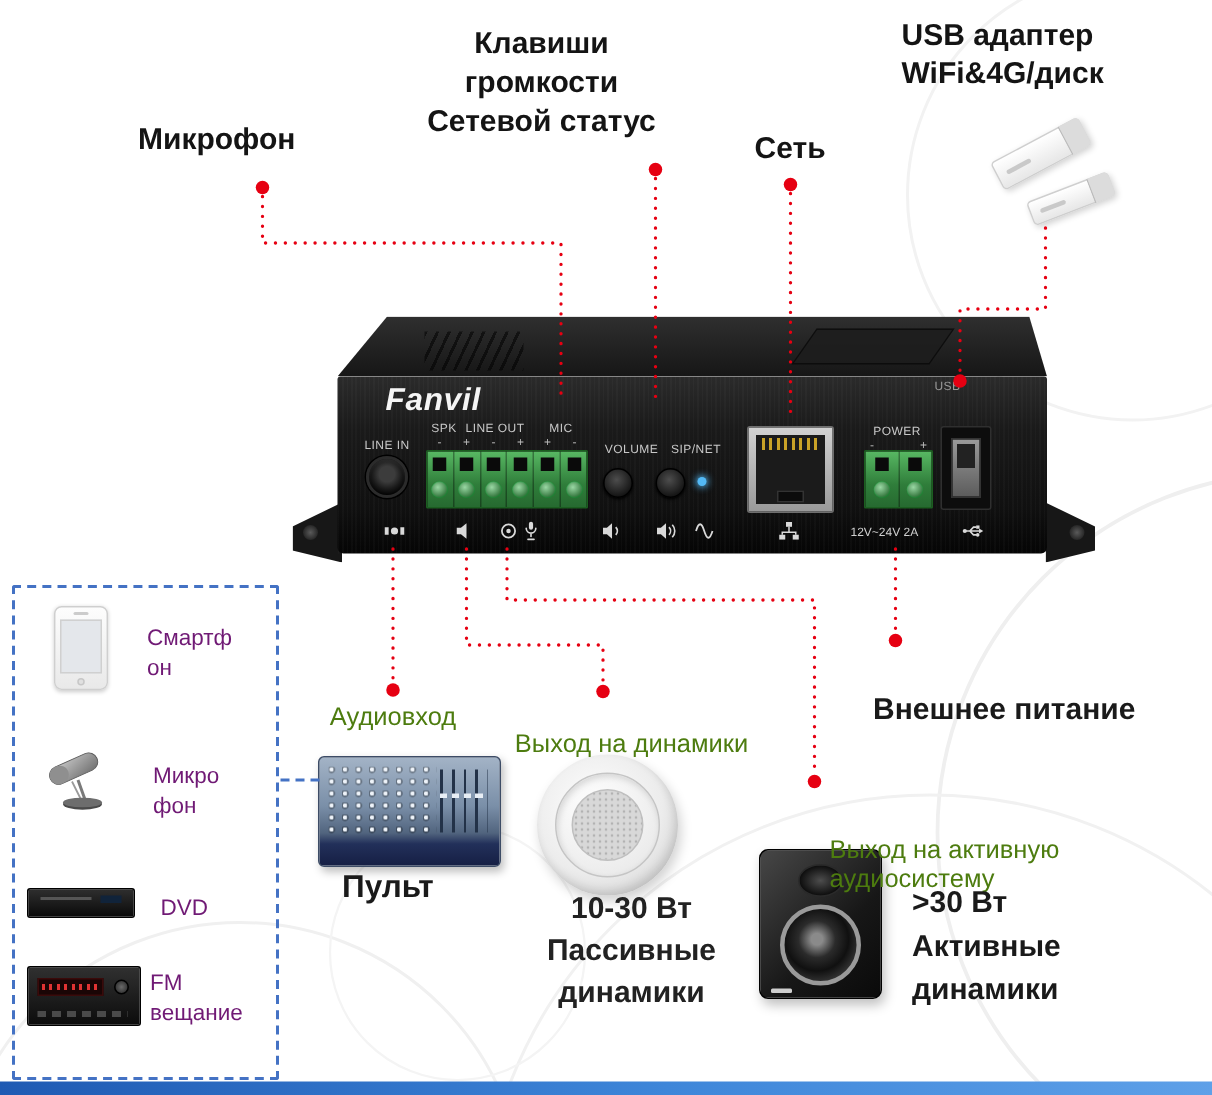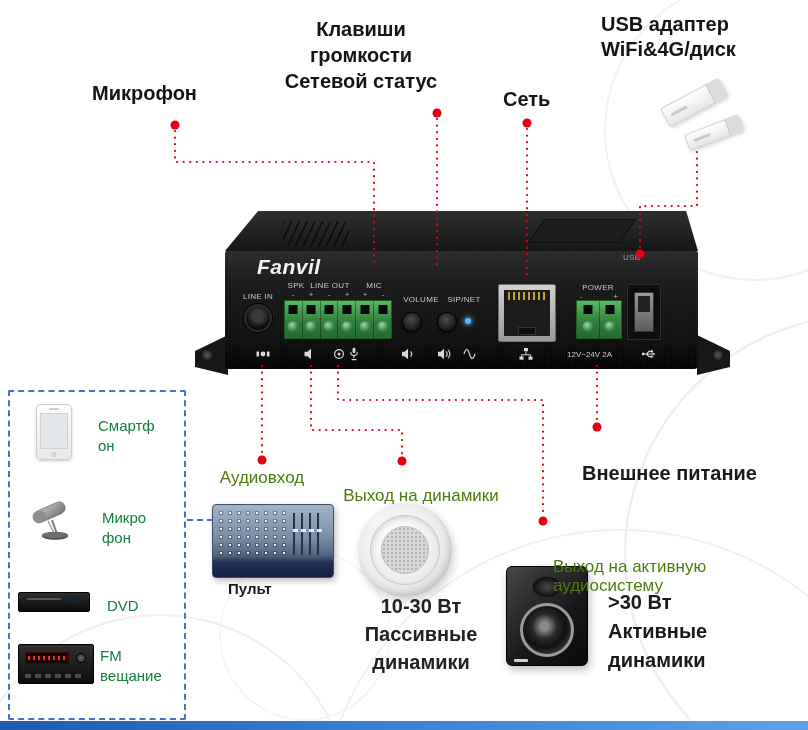--- a/index.html
+++ b/index.html
@@ -18,21 +18,21 @@
   #lbl-microphone { left:92px; top:82px; }
   #lbl-volume-keys { left:266px; top:16px; width:190px; text-align:center; line-height:26px; }
   #lbl-network { left:503px; top:88px; }
   #lbl-usb-adapter { left:601px; top:12px; line-height:25px; }
   .sublabel { position:absolute; z-index:4; font-size:17px; color:#4d7c0f; }
   #lbl-audio-input { left:212px; top:468px; width:100px; text-align:center; }
   #lbl-speaker-output { left:336px; top:486px; width:170px; text-align:center; }
   #lbl-active-output { left:553px; top:529px; line-height:19px;margin-top:28px; }
   .boldlabel { position:absolute; z-index:4; font-weight:bold; color:#1a1a1a; }
   #lbl-external-power { left:582px; top:462px; font-size:20px; }
-  #lbl-mixer { left:228px; top:580px; font-size:15px; }
+  #lbl-mixer { left:228px; top:580px; font-size:21px; }
   #lbl-passive { left:336px; top:592px; width:170px; text-align:center; font-size:20px; line-height:28px; color:#222; }
   #lbl-active { left:608px; top:588px; font-size:20px; line-height:29px; }
 
   
   .dongles { position:absolute; left:645px; top:62px; width:140px; height:100px; z-index:2; }
   .dongle { position:absolute; background:linear-gradient(#ffffff,#e7e7e7); border:1px solid #cfcfcf; border-radius:3px; box-shadow:1px 2px 4px rgba(0,0,0,.18); }
   .dongle .cap { position:absolute; right:-1px; top:-1px; width:15px; height:calc(100% + 2px); background:#dcdcdc; border-left:1px solid #bdbdbd; border-radius:0 3px 3px 0; }
   .dongle .mark { position:absolute; left:6px; top:50%; transform:translateY(-50%); width:18px; height:3px; background:#c9c9c9; border-radius:2px; }
   .d1 { left:16px; top:30px; width:66px; height:21px; transform:rotate(-28deg); }
   .d2 { left:40px; top:62px; width:58px; height:17px; transform:rotate(-21deg); }
@@ -104,21 +104,21 @@
 
   .dicon { position:absolute; top:96px; width:16px; height:14px; }
   .rating { position:absolute; left:342px; top:99px; width:64px; font-size:8px; color:#d0d0d0; }
 
   
   .connectors { position:absolute; inset:0; z-index:3; pointer-events:none; }
 
   
   .sources { position:absolute; left:8px; top:390px; width:178px; height:330px; z-index:1;
     border:2px dashed #4472c4; border-radius:2px; }
-  .srclabel { position:absolute; font-size:15px; color:#15803d; line-height:20px; word-break:break-word; overflow-wrap:anywhere; }
+  .srclabel { position:absolute; font-size:15px; color:#701a75; line-height:20px; word-break:break-word; overflow-wrap:anywhere; }
   .sl-phone { left:88px; top:24px; width:58px; }
   .sl-mic   { left:92px; top:116px; width:56px; }
   .sl-dvd   { left:97px; top:204px; width:70px; }
   .sl-fm    { left:90px; top:254px; width:72px; }
 
   .phone { position:absolute; left:26px; top:12px; width:36px; height:56px; border-radius:5px;
     background:linear-gradient(#fdfdfd,#e9e9e9); border:1px solid #cfcfcf; box-shadow:0 1px 3px rgba(0,0,0,.2); }
   .phone .screen { position:absolute; left:3px; right:3px; top:8px; bottom:10px; background:#e4e7eb; border:1px solid #d0d0d0; }
   .phone .ear { position:absolute; left:50%; transform:translateX(-50%); top:3px; width:10px; height:2px; background:#ccc; border-radius:1px; }
   .phone .homebtn { position:absolute; left:50%; transform:translateX(-50%); bottom:2px; width:5px; height:5px; border-radius:50%; background:#e0e0e0; border:1px solid #c7c7c7; }

